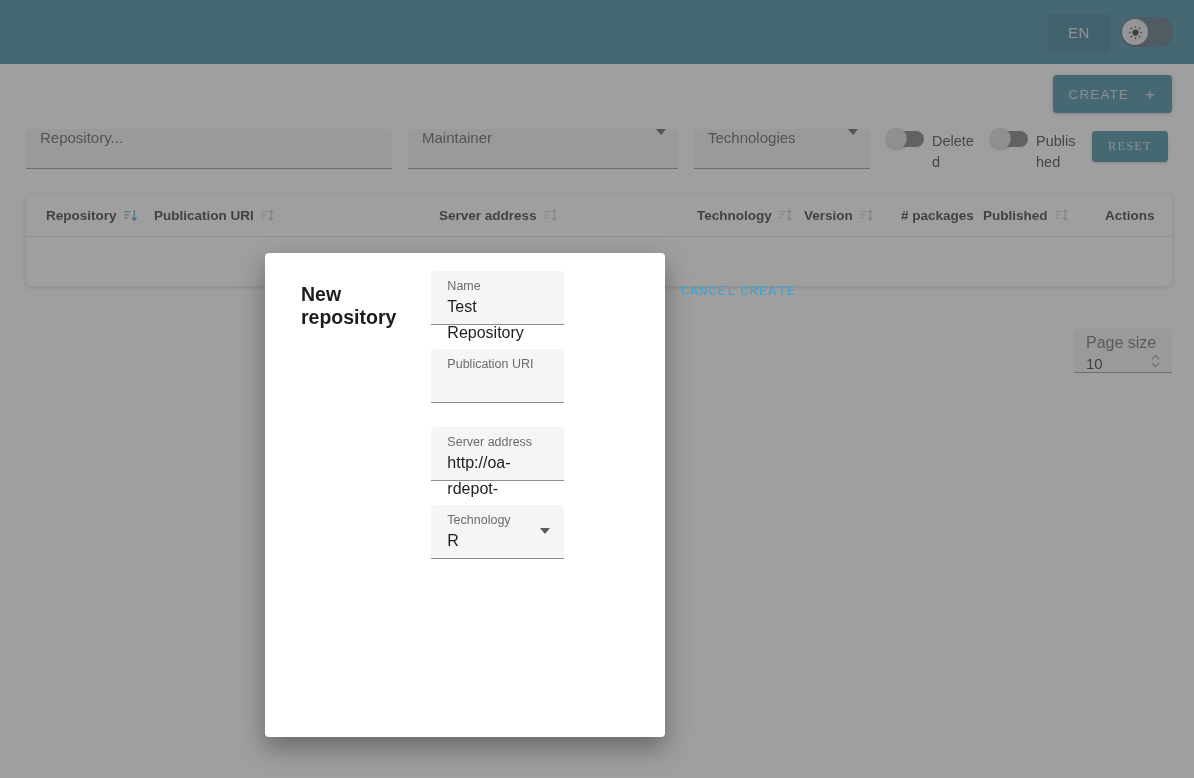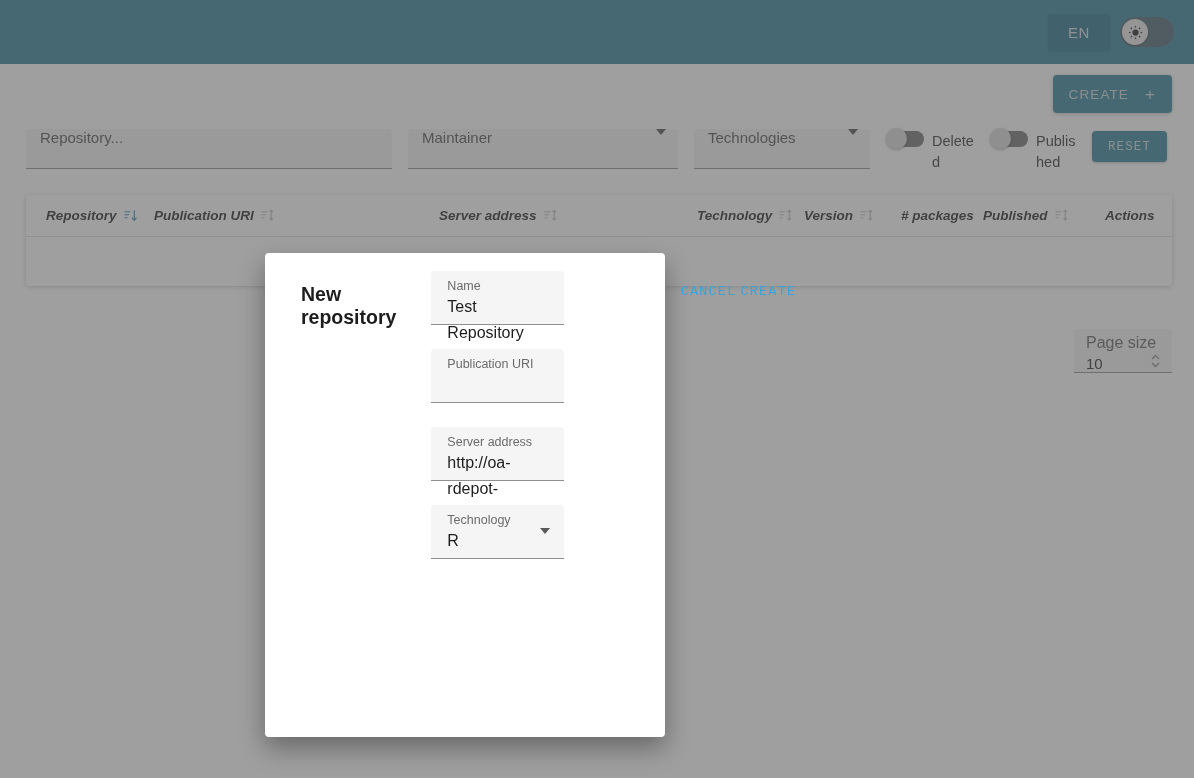--- a/index.html
+++ b/index.html
@@ -160,21 +160,21 @@
   .reset-btn {
     margin-left: 14px;
     margin-top: 2px;
     height: 31px;
     background: #2a7d96;
     border: none;
     border-radius: 4px;
     color: #cfd9dc;
     font-size: 12.5px;
     letter-spacing: 1.1px;
-    font-family: Liberation Mono, monospace;
+    font-family: Liberation Serif, serif;
     padding: 0 16px;
     cursor: pointer;
     box-shadow: 0 1px 3px rgba(0,0,0,0.25);
   }
 
   
   .table-card {
     position: absolute;
     left: 26px; top: 131px;
     width: 1146px;
@@ -191,21 +191,20 @@
     padding-left: 20px;
   }
   .th {
     font-size: 13.5px;
     font-weight: bold;
     color: #1d1d1d;
     display: flex;
     align-items: center;
     gap: 6px;
     white-space: nowrap;
-    font-style: italic;
   }
   .sort-ico { display: flex; align-items: center; }
   .tbody-row {
     height: 49px;
     display: flex;
     align-items: center;
     justify-content: center;
     color: #3c3c3c;
     font-size: 14.5px;
   }

